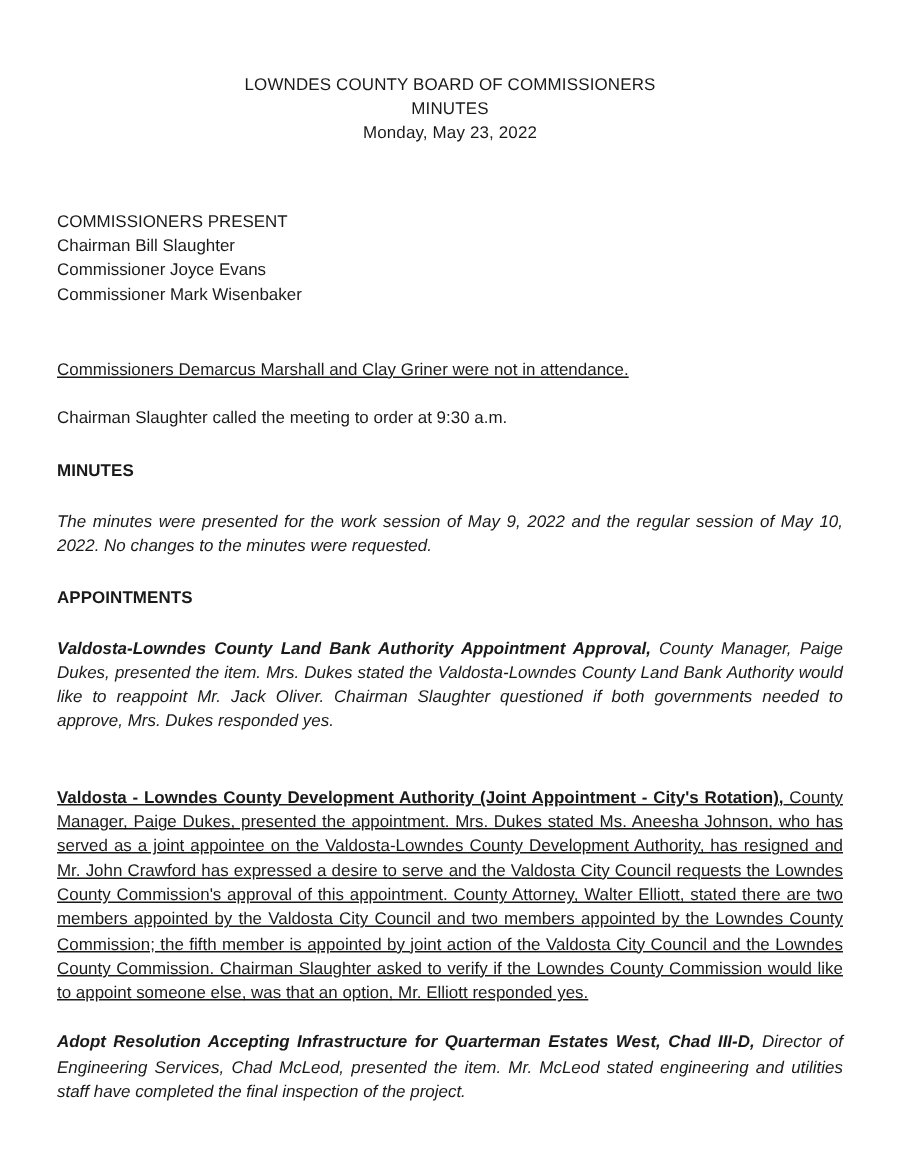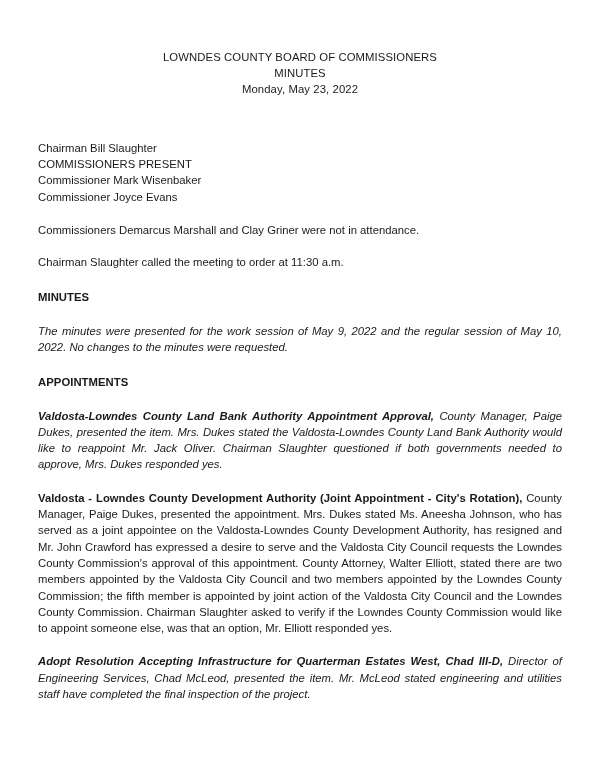--- a/index.html
+++ b/index.html
@@ -52,21 +52,21 @@
   .para {
     font-size: 11.3px;
     line-height: 16.3px;
     text-align: justify;
     margin: 0;
   }
   .para.single {
     text-align: left;
   }
   .gap-1 { margin-top: 16px; }
-  .gap-2 { margin-top: 17px; }
+  .gap-2 { margin-top: 34px; text-decoration: underline; }
   .gap-head { margin-top: 19px; }
   .gap-after-head { margin-top: 17px; font-style: italic; }
 
   .section-head {
     font-size: 11.3px;
     line-height: 16.3px;
     font-weight: bold;
     letter-spacing: 0.05px;
   }
 
@@ -85,29 +85,29 @@
 <div class="page">
   <div class="content">
 
     <div class="title-block">
       <span class="title-line">LOWNDES COUNTY BOARD OF COMMISSIONERS</span>
       <span class="title-line">MINUTES</span>
       <span class="title-line">Monday, May 23, 2022</span>
     </div>
 
     <div class="attendance-block">
+      <span class="attendance-line">COMMISSIONERS PRESENT</span>
       <span class="attendance-line">Chairman Bill Slaughter</span>
-      <span class="attendance-line">COMMISSIONERS PRESENT</span>
+      <span class="attendance-line">Commissioner Joyce Evans</span>
       <span class="attendance-line">Commissioner Mark Wisenbaker</span>
-      <span class="attendance-line">Commissioner Joyce Evans</span>
     </div>
 
     <p class="para single gap-2">Commissioners Demarcus Marshall and Clay Griner were not in attendance.</p>
 
-    <p class="para single gap-1">Chairman Slaughter called the meeting to order at 11:30 a.m.</p>
+    <p class="para single gap-1">Chairman Slaughter called the meeting to order at 9:30 a.m.</p>
 
     <div class="section-head gap-head">MINUTES</div>
 
     <p class="para justify-body gap-after-head">The minutes were presented for the work session of May 9, 2022 and the regular session of May 10, 2022.  No changes to the minutes were requested.</p>
 
     <div class="section-head gap-head">APPOINTMENTS</div>
 
     <p class="para justify-body gap-after-head"><span class="lead">Valdosta-Lowndes County Land Bank Authority Appointment Approval,</span><span> County Manager, Paige Dukes, presented the item.  Mrs. Dukes stated the Valdosta-Lowndes County Land Bank Authority would like to reappoint Mr. Jack Oliver.  Chairman Slaughter questioned if both governments needed to approve, Mrs. Dukes responded yes.</span></p>
 
     <p class="para justify-body gap-2"><span class="lead">Valdosta - Lowndes County Development Authority (Joint Appointment - City's Rotation),</span><span> County Manager, Paige Dukes, presented the appointment.  Mrs. Dukes stated Ms. Aneesha Johnson, who has served as a joint appointee on the Valdosta-Lowndes County Development Authority, has resigned and Mr. John Crawford has expressed a desire to serve and the Valdosta City Council requests the Lowndes County Commission's approval of this appointment.  County Attorney, Walter Elliott, stated there are two members appointed by the Valdosta City Council and two members appointed by the Lowndes County Commission; the fifth member is appointed by joint action of the Valdosta City Council and the Lowndes County Commission.  Chairman Slaughter asked to verify if the Lowndes County Commission would like to appoint someone else, was that an option, Mr. Elliott responded yes.</span></p>

